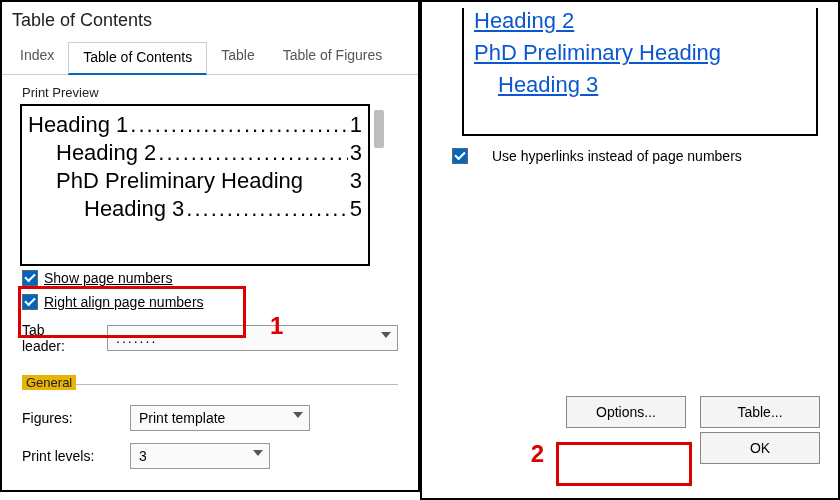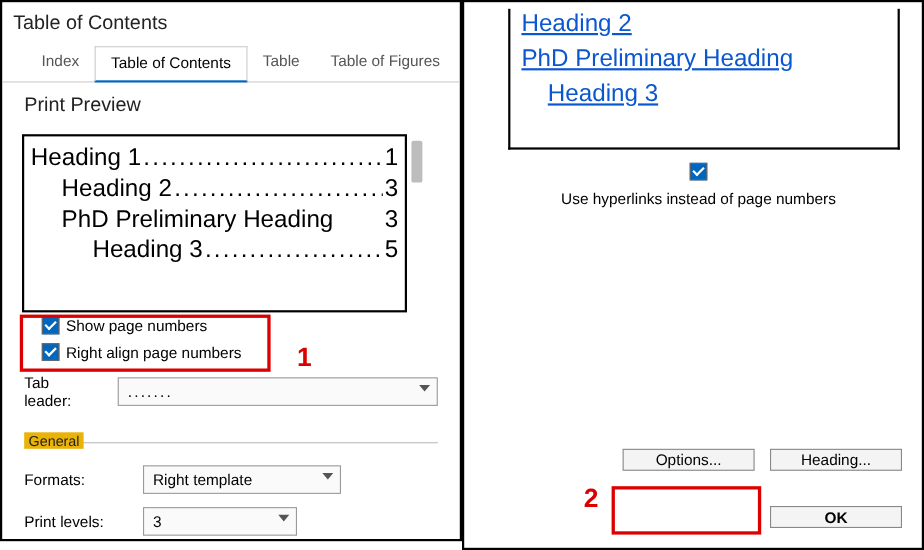--- a/index.html
+++ b/index.html
@@ -3,57 +3,57 @@
 <meta charset="utf-8">
 <style>
   * { box-sizing: border-box; margin: 0; padding: 0; font-family: "Segoe UI", Tahoma, sans-serif; }
   body { width: 840px; height: 500px; display: flex; background: #fff; }
   .panel { border: 2px solid #000; background: #fff; position: relative; }
   .panel-left { width: 420px; height: 492px; }
   .panel-right { width: 420px; height: 500px; }
 
   
   .dlg-title { font-size: 18px; padding: 8px 12px 4px 10px; color: #222; }
-  .tab-row { display: flex; gap: 0; padding: 0 4px; border-bottom: 1px solid #ccc; margin-top: 6px; justify-content: flex-end; }
+  .tab-row { display: flex; gap: 0; padding: 0 4px; border-bottom: 1px solid #ccc; margin-top: 6px; }
   .tab { padding: 6px 14px 8px; font-size: 14px; color: #555; cursor: pointer; border-bottom: 2px solid transparent; }
   .tab.active { color: #000; border-bottom: 2px solid #0067c0; background: #fff; position: relative; top: 1px; border-top: 1px solid #ccc; border-left: 1px solid #ccc; border-right: 1px solid #ccc; }
-  .section-label { font-size: 18px; color: #222; padding: 10px 20px 16px; }
+  .section-label { font-size: 13px; color: #222; padding: 10px 20px 4px; }
   .preview-wrap { display: flex; margin: 0 18px; }
   .preview-box { border: 2px solid #000; width: 350px; height: 162px; padding: 4px 6px; font-family: Georgia, 'Times New Roman', serif; font-size: 22px; overflow: hidden; }
   .pv-row { display: flex; align-items: baseline; white-space: nowrap; margin: 2px 0; }
   .pv-label { }
   .pv-lead { flex: 1; overflow: hidden; letter-spacing: 2px; margin: 0 2px; }
   .pv-num { }
   .pv-ind1 { padding-left: 28px; }
   .pv-ind2 { padding-left: 56px; }
   .scroll-thumb { width: 10px; height: 38px; background: #bdbdbd; border-radius: 2px; margin-left: 4px; margin-top: 6px; }
-  .chk-row { display: flex; align-items: flex-end; padding: 4px 36px; font-size: 14px; gap: 6px; }
+  .chk-row { display: flex; align-items: flex-end; padding: 4px 20px; font-size: 14px; gap: 6px; text-decoration: underline; }
   .chk-box { width: 16px; height: 16px; border: 1px solid #666; background: #0067c0; display: inline-flex; align-items: center; justify-content: center; }
   .chk-box::after { content: ""; width: 8px; height: 4px; border-left: 2px solid #fff; border-bottom: 2px solid #fff; transform: rotate(-45deg) translate(1px,-1px); }
   .field-row { display: flex; align-items: center; padding: 4px 20px; font-size: 14px; gap: 18px; margin-top: 4px; }
   .combo { border: 1px solid #999; height: 26px; display: flex; align-items: center; padding: 0 8px; background: #fafafa; position: relative; min-width: 140px; }
   .combo .chev { position: absolute; right: 6px; top: 6px; width: 0; height: 0; border-left: 5px solid transparent; border-right: 5px solid transparent; border-top: 6px solid #555; }
   .combo.tab-leader { width: 300px; letter-spacing: 2px; }
   .group-line { border-top: 1px solid #bbb; margin: 14px 20px 0; position: relative; }
   .group-label { position: absolute; top: -10px; left: 0; background: #eab308; padding: 0 4px; font-size: 13px; color: #222; }
 
   
   .red-box-1 { position: absolute; border: 3px solid #d00; pointer-events: none; }
   .callout1 { position: absolute; color: #d00; font-weight: bold; font-size: 24px; }
   .red-box-2 { position: absolute; border: 3px solid #d00; pointer-events: none; }
   .callout2 { position: absolute; color: #d00; font-weight: bold; font-size: 24px; }
 
   
   .web-preview { border: 2px solid #000; margin: 0 20px 0 40px; height: 128px; padding: 0 10px 6px 10px; border-top: none; font-family: Georgia, 'Times New Roman', serif; font-size: 22px; }
   .web-link { color: #0b57d0; text-decoration: underline; margin: 6px 0; cursor: pointer; }
   .wl-ind1 { padding-left: 24px; }
-  .right-chk { display: flex; align-items: center; font-size: 14px; gap: 8px; margin: 12px 20px 12px 30px; flex-direction: column; }
+  .right-chk { display: flex; align-items: center; font-size: 14px; gap: 24px; margin: 12px 20px 12px 30px; }
   .btn-row1 { position: absolute; right: 18px; bottom: 70px; display: flex; gap: 14px; }
-  .btn-row2 { position: absolute; right: 18px; bottom: 18px; display: flex; gap: 14px; font-weight: bold; }
-  .btn { border: 1px solid #888; background: #f4f4f4; width: 120px; height: 20px; font-size: 14px; display: inline-flex; align-items: center; justify-content: center; cursor: pointer; }
+  .btn-row2 { position: absolute; right: 18px; bottom: 34px; display: flex; gap: 14px; }
+  .btn { border: 1px solid #888; background: #f4f4f4; width: 120px; height: 32px; font-size: 14px; display: inline-flex; align-items: center; justify-content: center; cursor: pointer; }
 </style>
 </head>
 <body>
 
 <div class="panel panel-left">
   <div class="dlg-title">Table of Contents</div>
 
   <div class="tab-row">
     <div class="tab">Index</div>
     <div class="tab active">Table of Contents</div>
@@ -105,23 +105,23 @@
       <span class="chev"></span>
     </div>
   </div>
 
   <div style="height:12px"></div>
   <div class="group-line">
     <span class="group-label">General</span>
   </div>
 
   <div class="field-row" style="margin-top:16px">
-    <span style="width:90px">Formats:</span>
+    <span style="width:90px">Figures:</span>
     <div class="combo" style="width:180px">
-      <span>Right template</span>
+      <span>Print template</span>
       <span class="chev"></span>
     </div>
   </div>
   <div class="field-row">
     <span style="width:90px">Print levels:</span>
     <div class="combo" style="width:80px">
       <span>3</span>
       <span class="chev"></span>
     </div>
   </div>
@@ -137,21 +137,21 @@
     <div class="web-link wl-ind1">Heading 3</div>
   </div>
 
   <div class="right-chk">
     <span class="chk-box"></span>
     <span>Use hyperlinks instead of page numbers</span>
   </div>
 
   <div class="btn-row1">
     <div class="btn">Options...</div>
-    <div class="btn">Heading...</div>
+    <div class="btn">Table...</div>
   </div>
   <div class="btn-row2">
     <div class="btn">OK</div>
   </div>
 
   <div class="red-box-2" style="right:146px; bottom:12px; width:136px; height:44px;"></div>
   <div class="callout2" style="right:294px; bottom:30px;">2</div>
 </div>
 
 </body></html>

